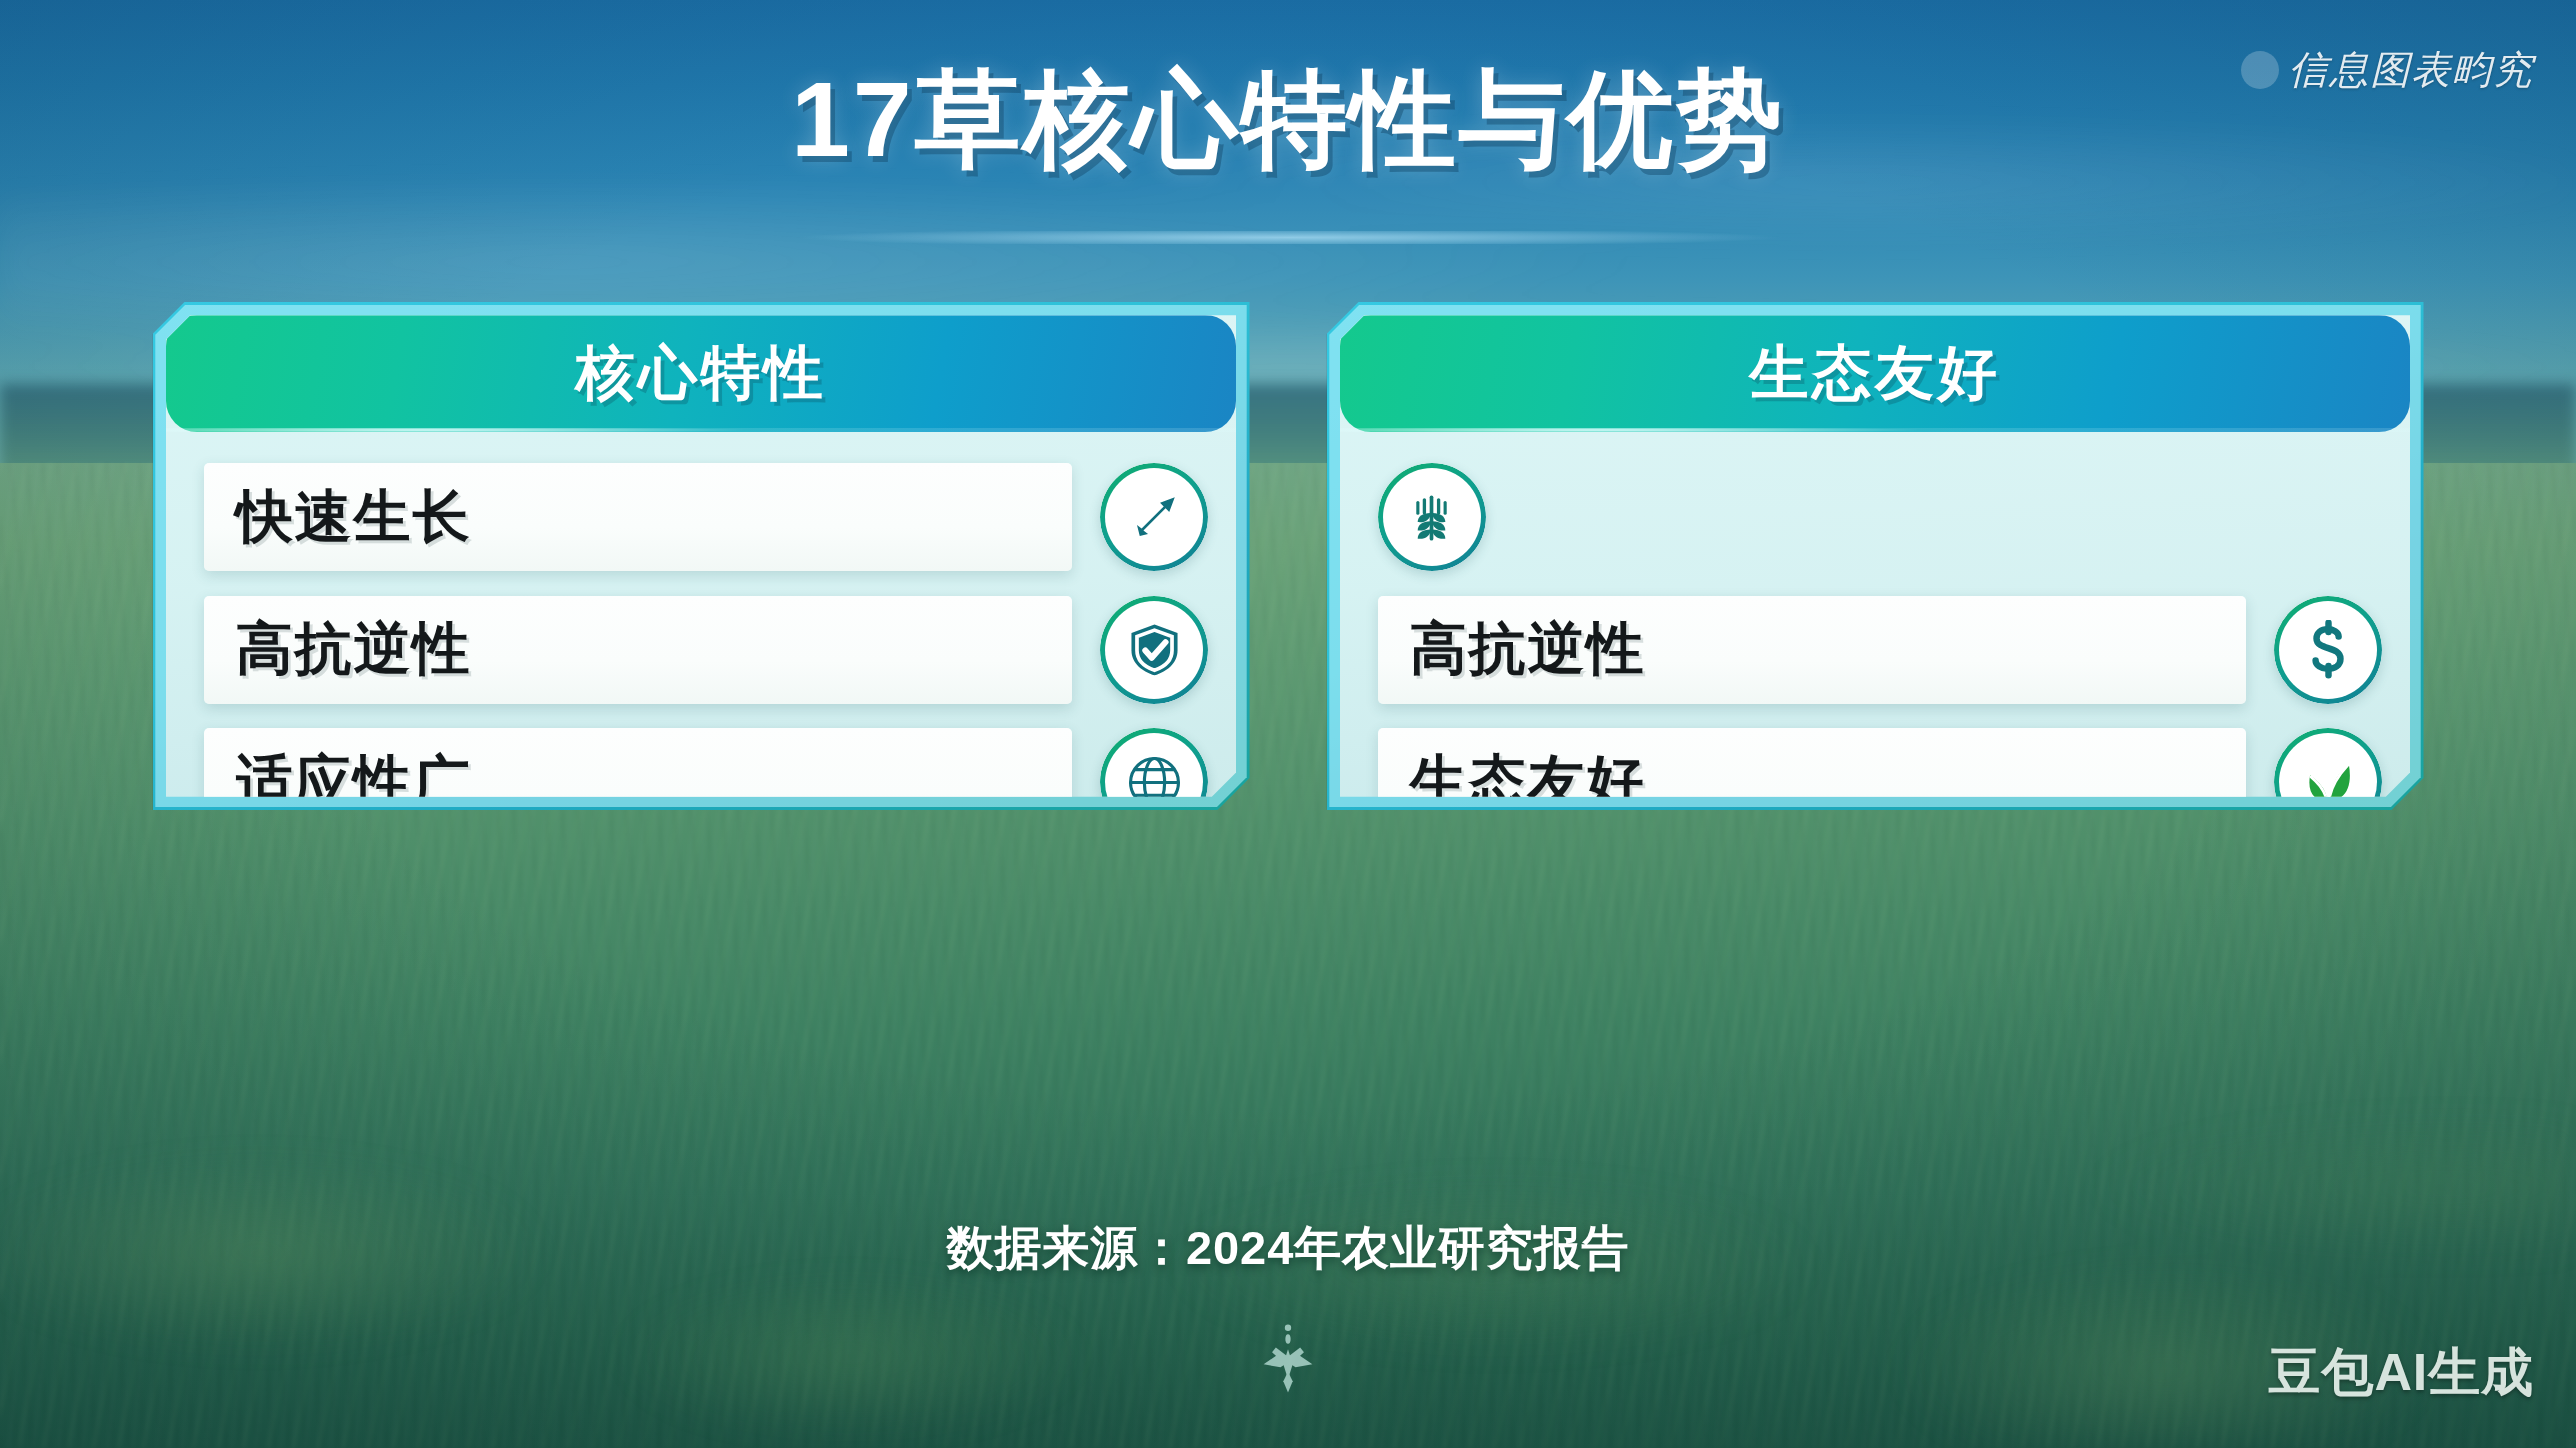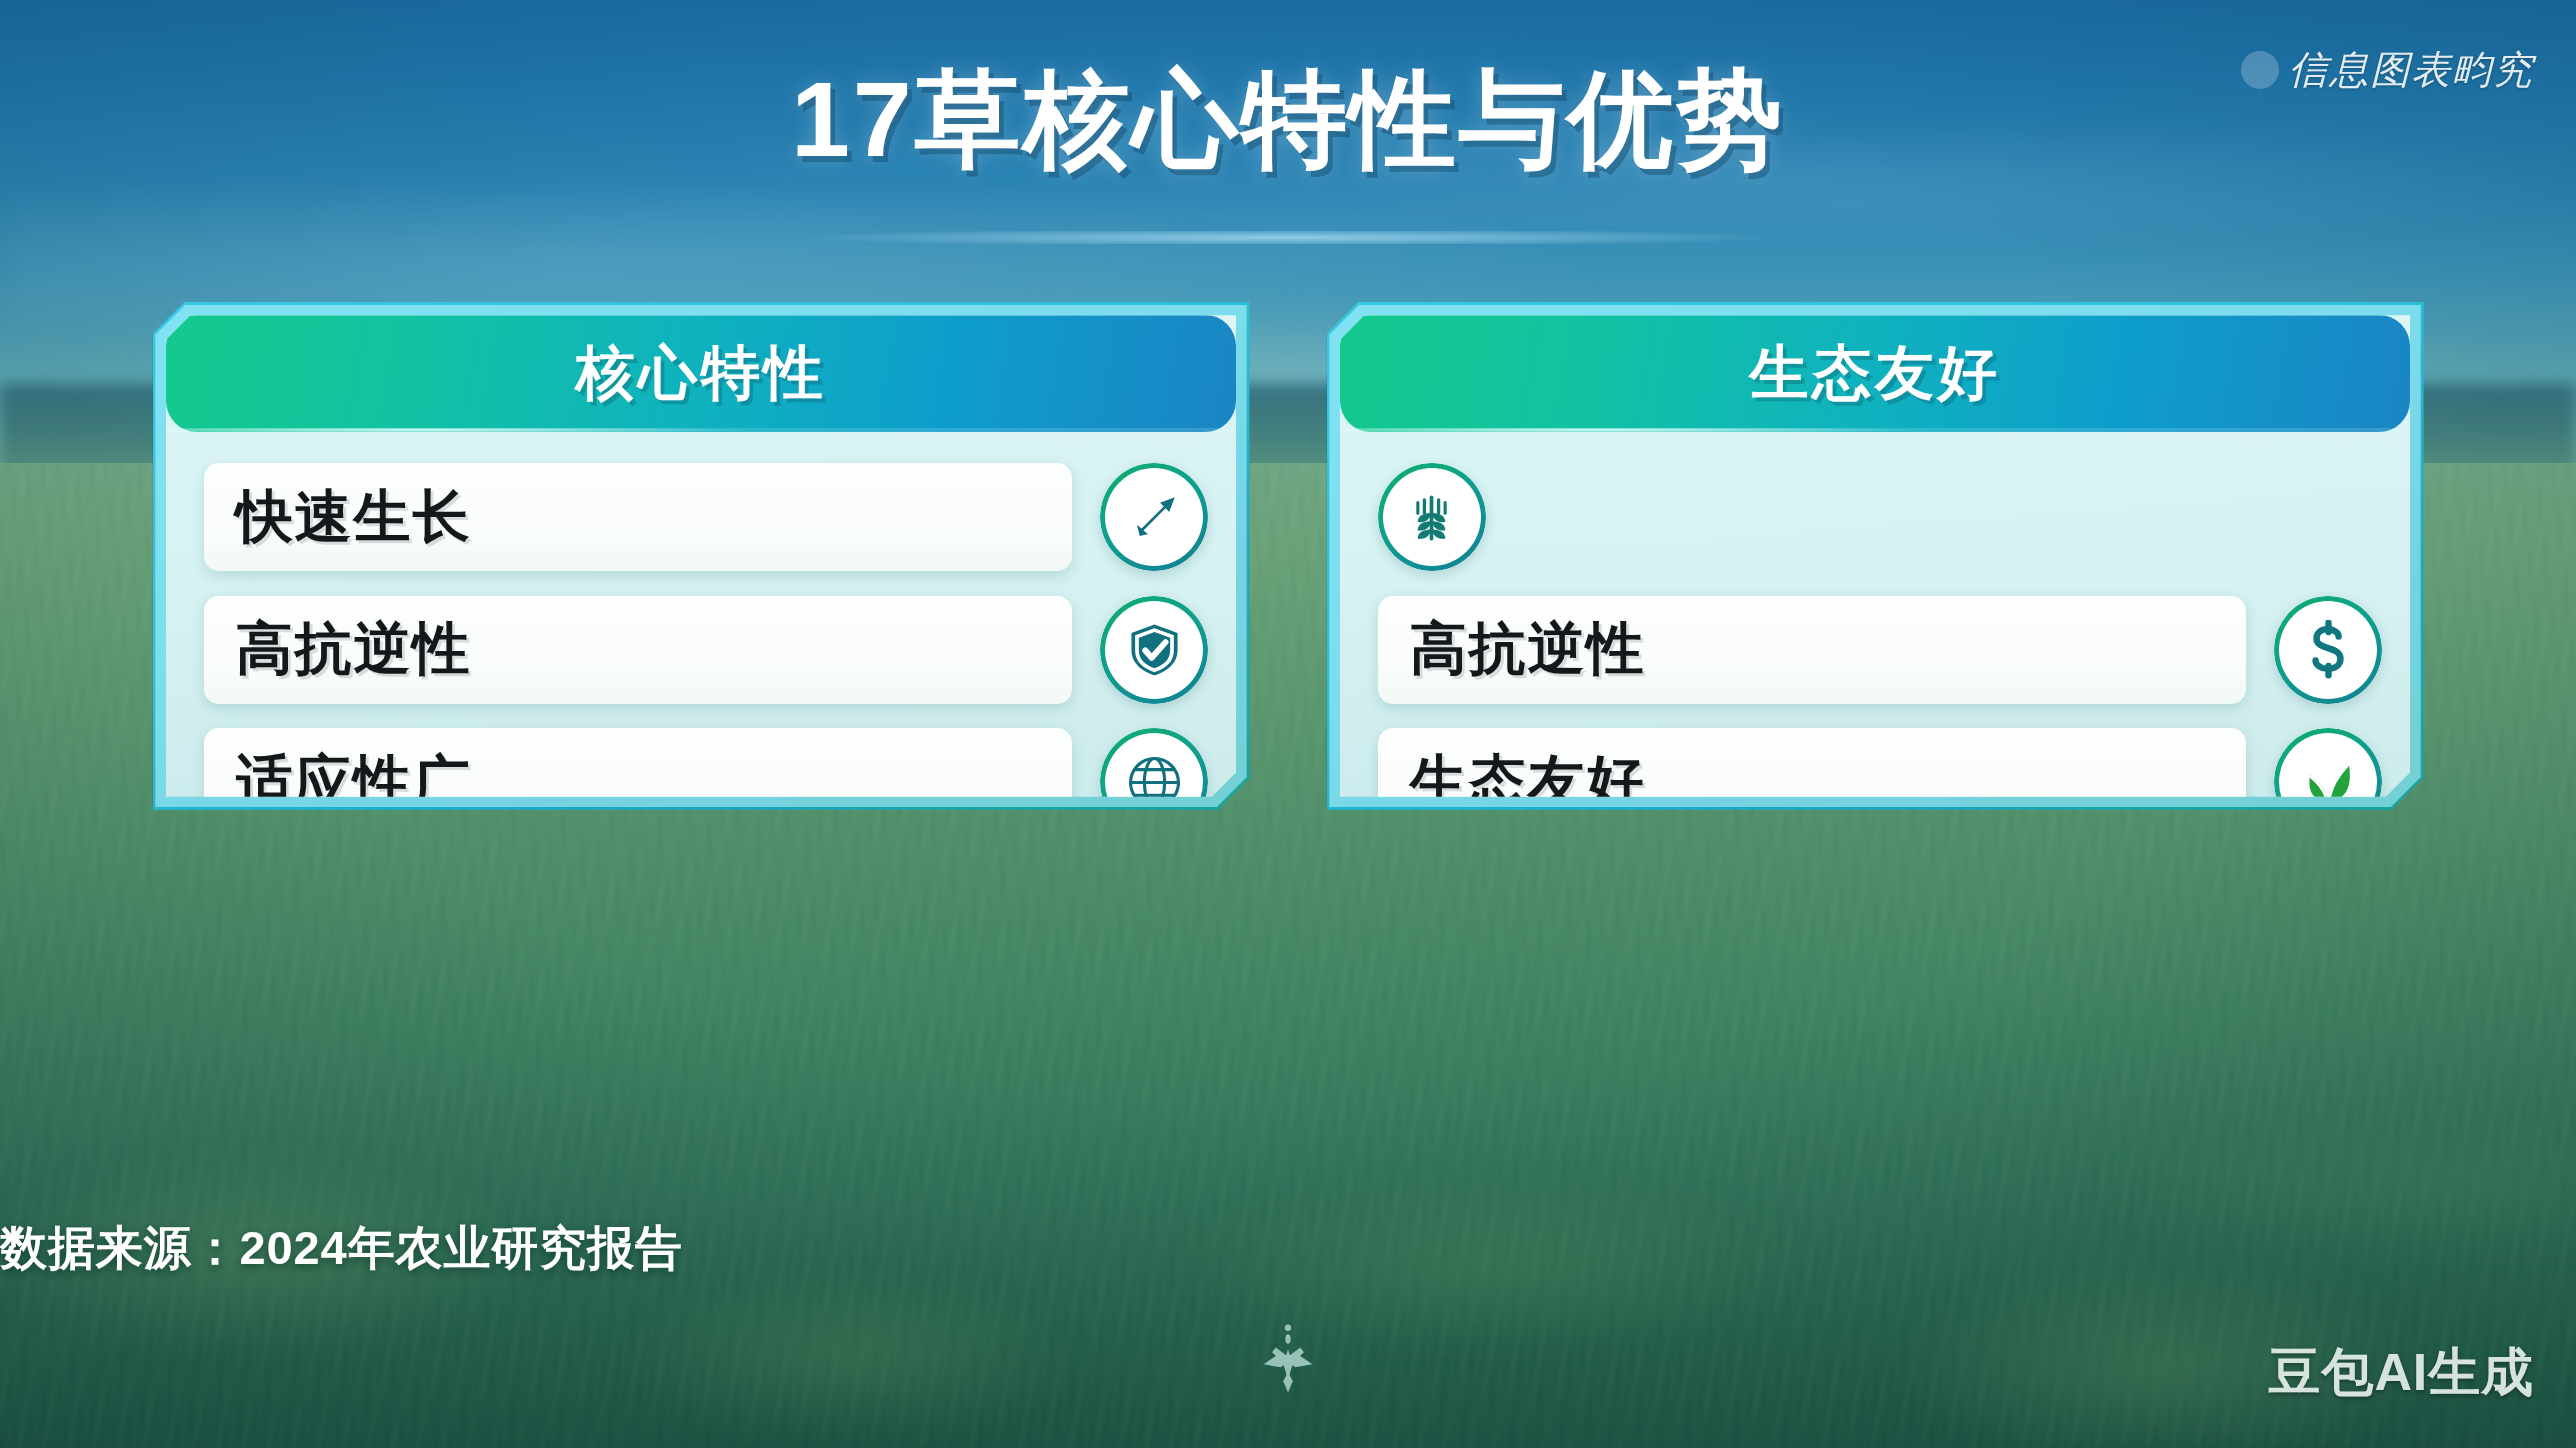--- a/index.html
+++ b/index.html
@@ -165,21 +165,21 @@
     padding: 31px 28px 28px 38px;
     display: flex; flex-direction: column; gap: 24.5px;
   }
 
   .row {
     display: flex; align-items: center; gap: 28px;
   }
   .row-card {
     flex: 1;
     height: 108px;
-    border-radius: 15px;
+    border-radius: 5px;
     background: linear-gradient(180deg, #fdfefe 0%, #fafdfc 60%, #f2f8f6 100%);
     box-shadow: 0 4.7px 12.3px rgba(30,90,95,.16);
     display: flex; align-items: center;
     padding-left: 32px;
   }
   .row-label {
     font-size: 57px; font-weight: 700; letter-spacing: 1.9px;
     color: #14181a;
     text-shadow: 2.8px 2.8px 0 rgba(170,185,185,.45);
   }
@@ -198,21 +198,21 @@
     -webkit-mask: linear-gradient(#000 0 0) content-box, linear-gradient(#000 0 0);
     -webkit-mask-composite: xor;
             mask: linear-gradient(#000 0 0) content-box, linear-gradient(#000 0 0);
     mask-composite: exclude;
   }
   .row-icon svg { position: relative; z-index: 2; }
 
   
   .source {
     position: absolute; left: 0; top: 1217px; width: 100%;
-    text-align: left;
+    text-align: center;
     font-size: 47px; font-weight: 700; letter-spacing: 0.9px;
     color: #ffffff;
     text-shadow: 0 2.8px 8.5px rgba(0,40,30,.55);
     z-index: 20;
   }
 </style>
 </head>
 <body>
 
 <div id="stage">

